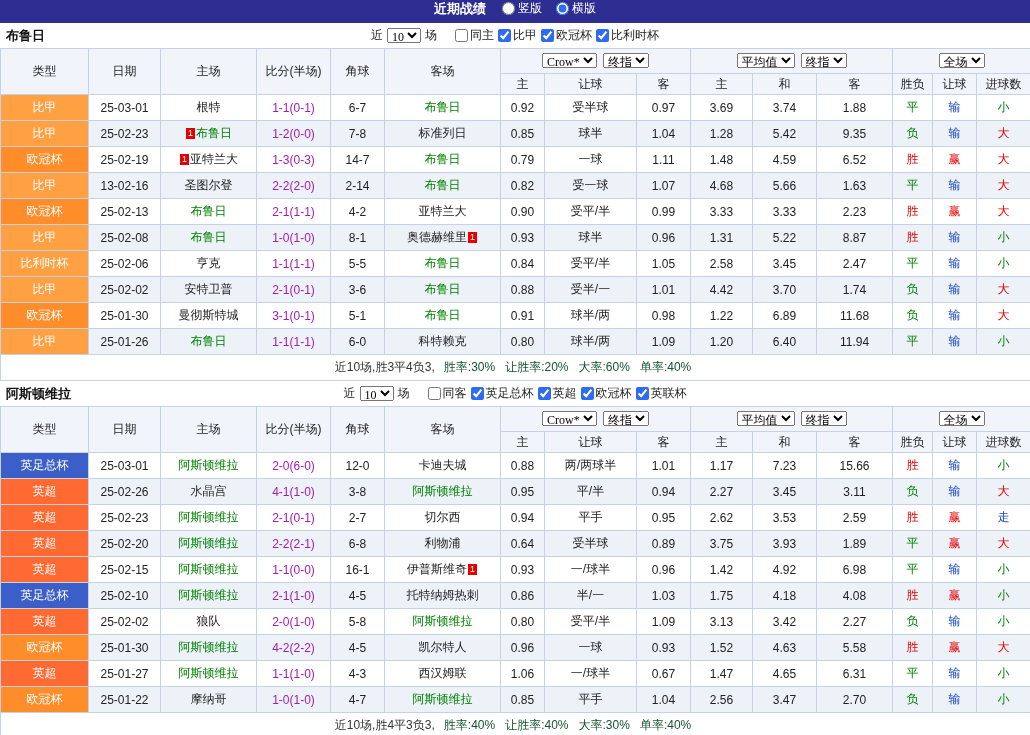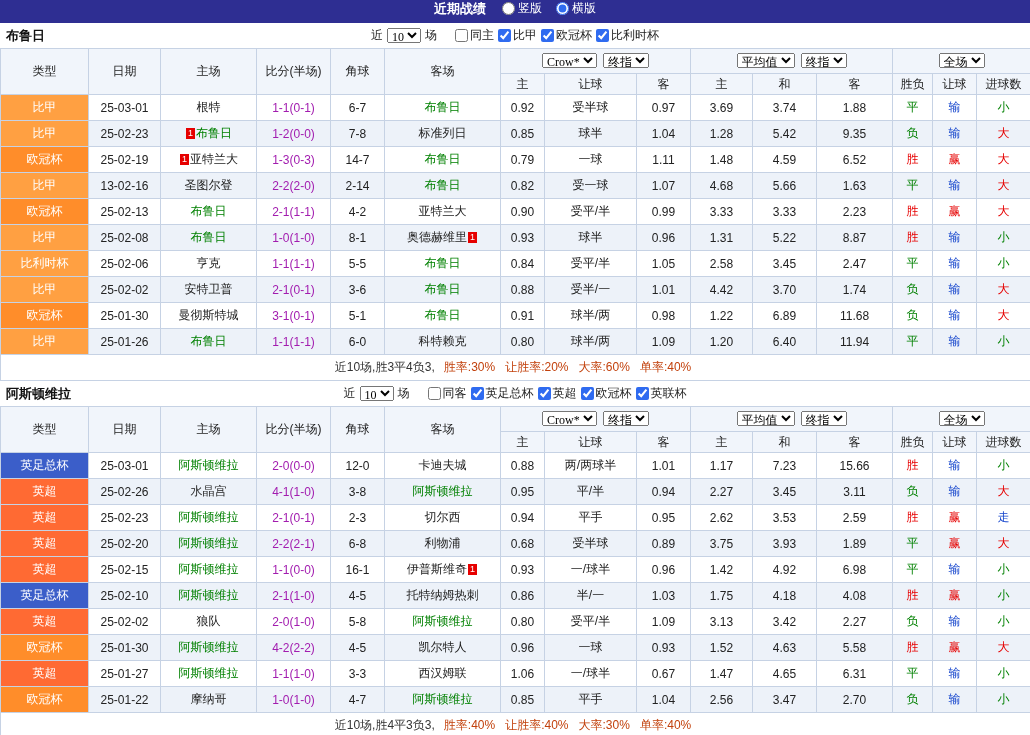--- a/index.html
+++ b/index.html
@@ -27,21 +27,21 @@
   td.league{color:#fff}
   td.score{color:#a21caf}
   .focal{color:#008000}
   .c-r{color:#e60000}
   .c-g{color:#008000}
   .c-b{color:#1646cd}
   .redcard{display:inline-block;background:#e60000;color:#fff;font-size:9px;line-height:11px;padding:0 2px;margin:0 1px;vertical-align:1px}
   tr.summary{height:24px}
   tr.summary td{background:#fff}
   .sum-prefix{color:#333;margin-right:4px}
-  .sum-stat{color:#c2410c;margin:16px 5px}
+  .sum-stat{color:#14532d;margin:16px 5px}
 </style>
 </head>
 <body>
 
 <div id="page">
   <div class="topbar">
     <span class="title">近期战绩</span>
     <span class="layout-options">
         <label>
           <input type="radio" name="layout" style="">
@@ -367,21 +367,21 @@
               <th class="h-sub">胜负</th>
               <th class="h-sub">让球</th>
               <th class="h-sub">进球数</th>
             </tr>
           </thead>
           <tbody>
             <tr class="row">
               <td class="league" style="background: rgb(59, 94, 201);">英足总杯</td>
               <td class="date">25-03-01</td>
               <td class="team"><span class="focal">阿斯顿维拉</span></td>
-              <td class="score">2-0(0-0)</td>
+              <td class="score">2-0(6-0)</td>
               <td class="corner">12-0</td>
               <td class="team"><span>卡迪夫城</span></td>
               <td class="odds">0.88</td>
               <td class="odds">两/两球半</td>
               <td class="odds">1.01</td>
               <td class="odds">1.17</td>
               <td class="odds">7.23</td>
               <td class="odds">15.66</td>
               <td class="res c-r">胜</td>
               <td class="res c-b">输</td>
@@ -402,40 +402,40 @@
               <td class="odds">3.11</td>
               <td class="res c-g">负</td>
               <td class="res c-b">输</td>
               <td class="res c-r">大</td>
             </tr>
             <tr class="row">
               <td class="league" style="background: rgb(255, 106, 51);">英超</td>
               <td class="date">25-02-23</td>
               <td class="team"><span class="focal">阿斯顿维拉</span></td>
               <td class="score">2-1(0-1)</td>
-              <td class="corner">2-3</td>
+              <td class="corner">2-7</td>
               <td class="team"><span>切尔西</span></td>
               <td class="odds">0.94</td>
               <td class="odds">平手</td>
               <td class="odds">0.95</td>
               <td class="odds">2.62</td>
               <td class="odds">3.53</td>
               <td class="odds">2.59</td>
               <td class="res c-r">胜</td>
               <td class="res c-r">赢</td>
               <td class="res c-b">走</td>
             </tr>
             <tr class="row">
               <td class="league" style="background: rgb(255, 106, 51);">英超</td>
               <td class="date">25-02-20</td>
               <td class="team"><span class="focal">阿斯顿维拉</span></td>
               <td class="score">2-2(2-1)</td>
               <td class="corner">6-8</td>
               <td class="team"><span>利物浦</span></td>
-              <td class="odds">0.68</td>
+              <td class="odds">0.64</td>
               <td class="odds">受半球</td>
               <td class="odds">0.89</td>
               <td class="odds">3.75</td>
               <td class="odds">3.93</td>
               <td class="odds">1.89</td>
               <td class="res c-g">平</td>
               <td class="res c-r">赢</td>
               <td class="res c-r">大</td>
             </tr>
             <tr class="row">
@@ -504,21 +504,21 @@
               <td class="odds">5.58</td>
               <td class="res c-r">胜</td>
               <td class="res c-r">赢</td>
               <td class="res c-r">大</td>
             </tr>
             <tr class="row">
               <td class="league" style="background: rgb(255, 106, 51);">英超</td>
               <td class="date">25-01-27</td>
               <td class="team"><span class="focal">阿斯顿维拉</span></td>
               <td class="score">1-1(1-0)</td>
-              <td class="corner">3-3</td>
+              <td class="corner">4-3</td>
               <td class="team"><span>西汉姆联</span></td>
               <td class="odds">1.06</td>
               <td class="odds">一/球半</td>
               <td class="odds">0.67</td>
               <td class="odds">1.47</td>
               <td class="odds">4.65</td>
               <td class="odds">6.31</td>
               <td class="res c-g">平</td>
               <td class="res c-b">输</td>
               <td class="res c-g">小</td>

